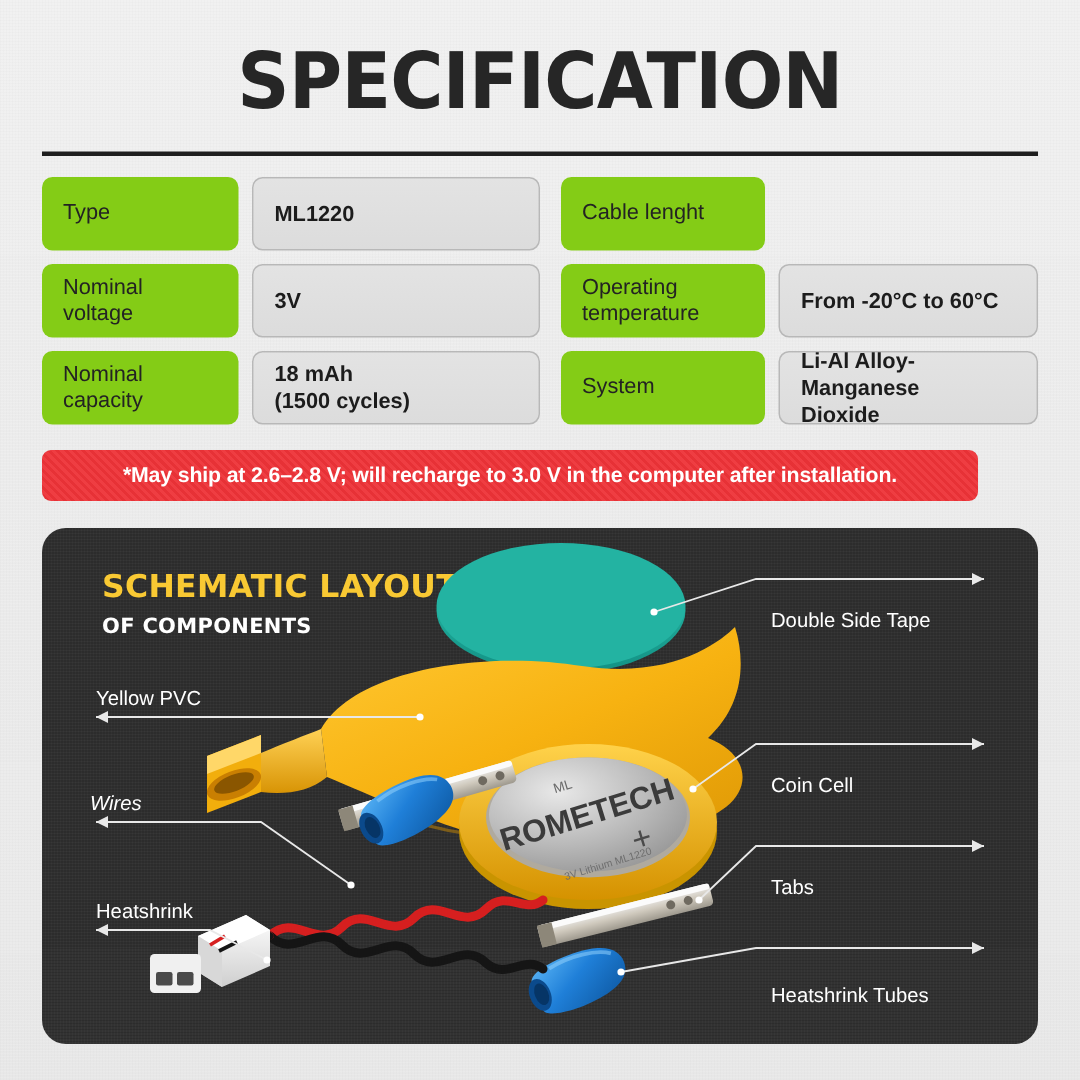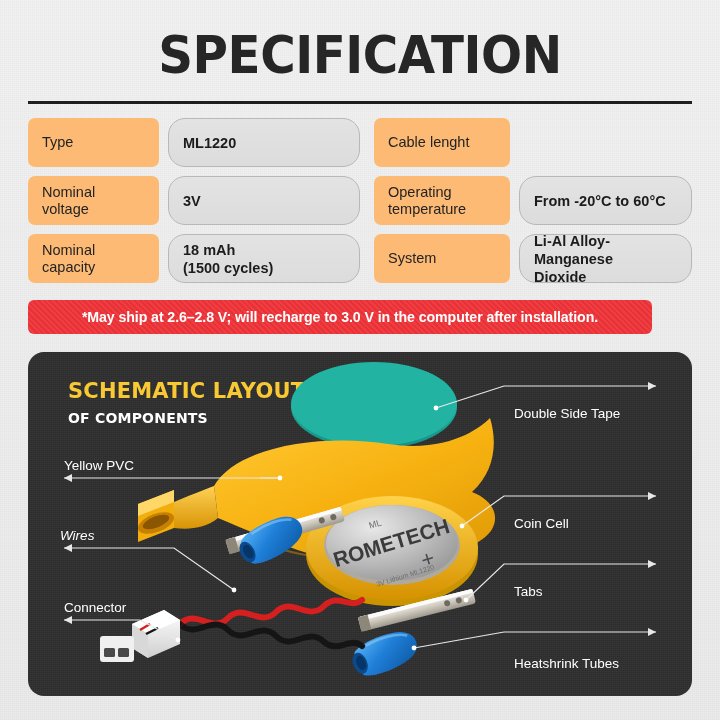--- a/index.html
+++ b/index.html
@@ -66,37 +66,37 @@
   .spec-col.right .spec-row { padding-left: 14px; }
   .spec-row {
     display: flex;
     align-items: stretch;
     height: 49px;
     gap: 9px;
   }
   .spec-label {
     width: 131px;
     flex: 0 0 131px;
-    background: #fdba74;
+    background: #84cc16;
     border-radius: 7px;
     display: flex;
     align-items: center;
     padding: 0 14px;
     box-sizing: border-box;
     font-size: 14.5px;
     line-height: 17px;
     color: #232323;
     font-weight: 400;
   }
   .spec-col.right .spec-label { width: 136px; flex: 0 0 136px; }
   .spec-value {
     flex: 1 1 auto;
     background: linear-gradient(180deg, #e3e3e3 0%, #dcdcdc 100%);
     border: 1px solid #b8b8b8;
-    border-radius: 17px;
+    border-radius: 7px;
     display: flex;
     align-items: center;
     padding: 0 14px;
     box-sizing: border-box;
     font-size: 14.5px;
     line-height: 18px;
     color: #1c1c1c;
     font-weight: 700;
   }
   .spec-value .sub {
@@ -418,20 +418,20 @@
       <circle cx="438" cy="248" r="2.4" fill="#ffffff" stroke="none"></circle>
 
       <path d="M386 296 L476 280 L628 280"></path>
       <polygon points="628,280 620,276 620,284" fill="#e8e8e8" stroke="none"></polygon>
       <circle cx="386" cy="296" r="2.4" fill="#ffffff" stroke="none"></circle>
     </g>
   </svg>
 
   <div class="callout left" style="left:36px; top:106px;">Yellow PVC</div>
   <div class="callout left" style="left:32px; top:176px;font-style:italic;">Wires</div>
-  <div class="callout left" style="left:36px; top:248px;">Connector</div>
+  <div class="callout left" style="left:36px; top:248px;">Heatshrink</div>
 
   <div class="callout right" style="left:486px; top:14px;">Double Side Tape</div>
   <div class="callout right" style="left:486px; top:124px;">Coin Cell</div>
   <div class="callout right" style="left:486px; top:192px;">Tabs</div>
   <div class="callout right" style="left:486px; top:264px;">Heatshrink Tubes</div>
 
 </div>
 
 </body></html>

